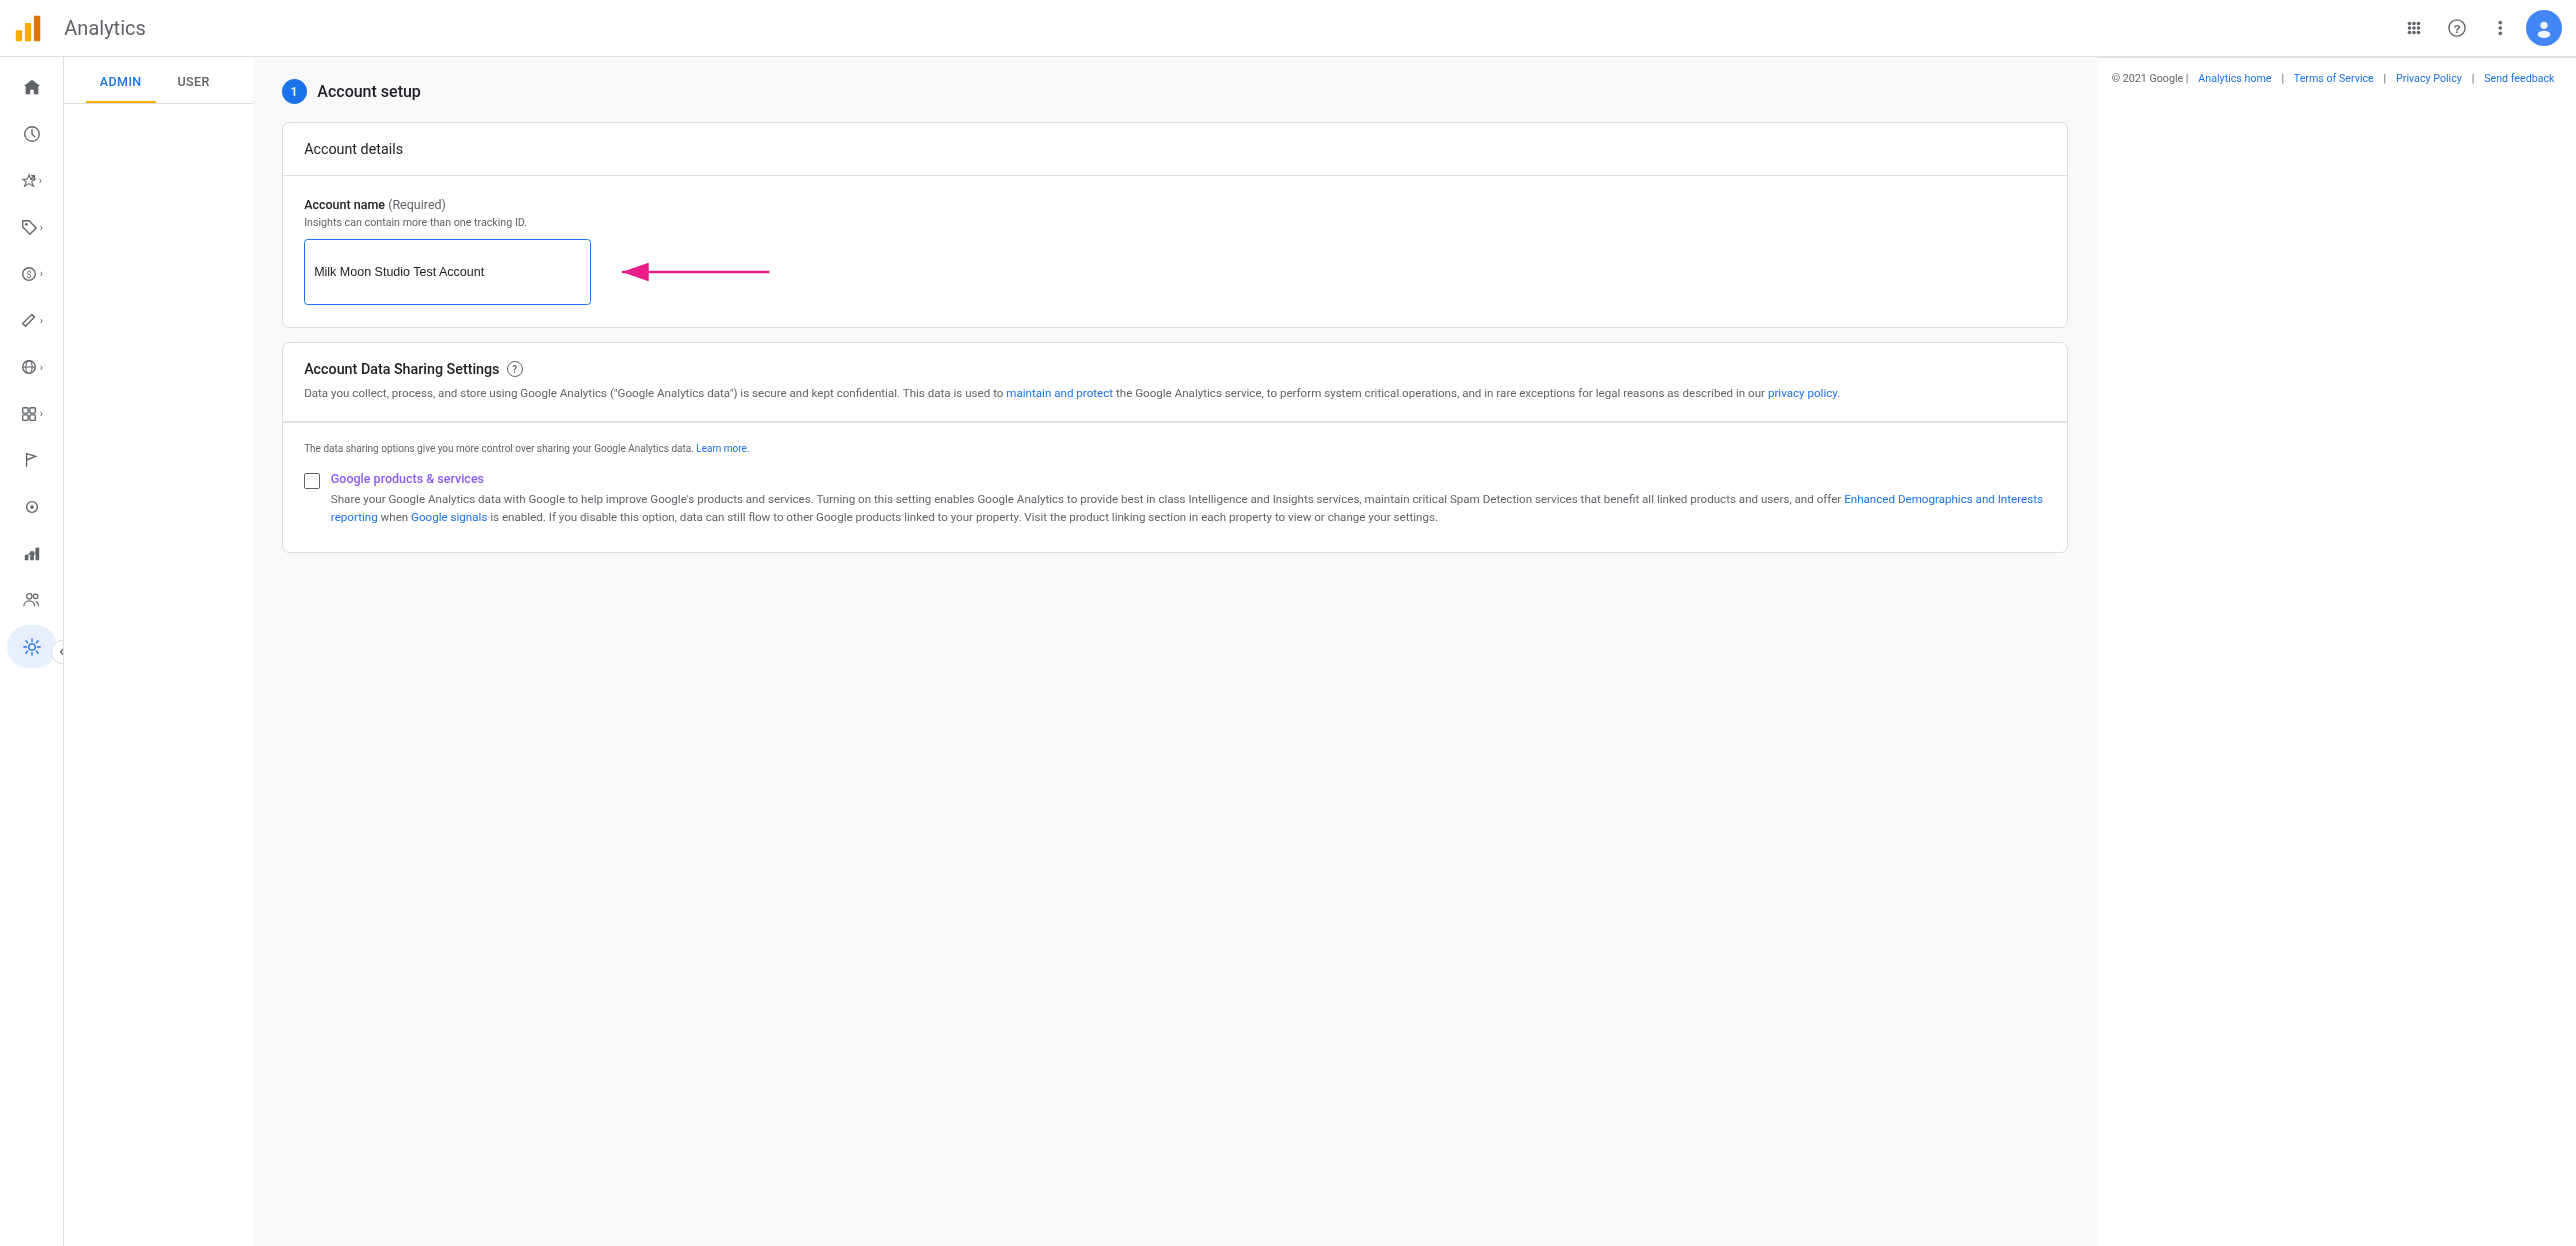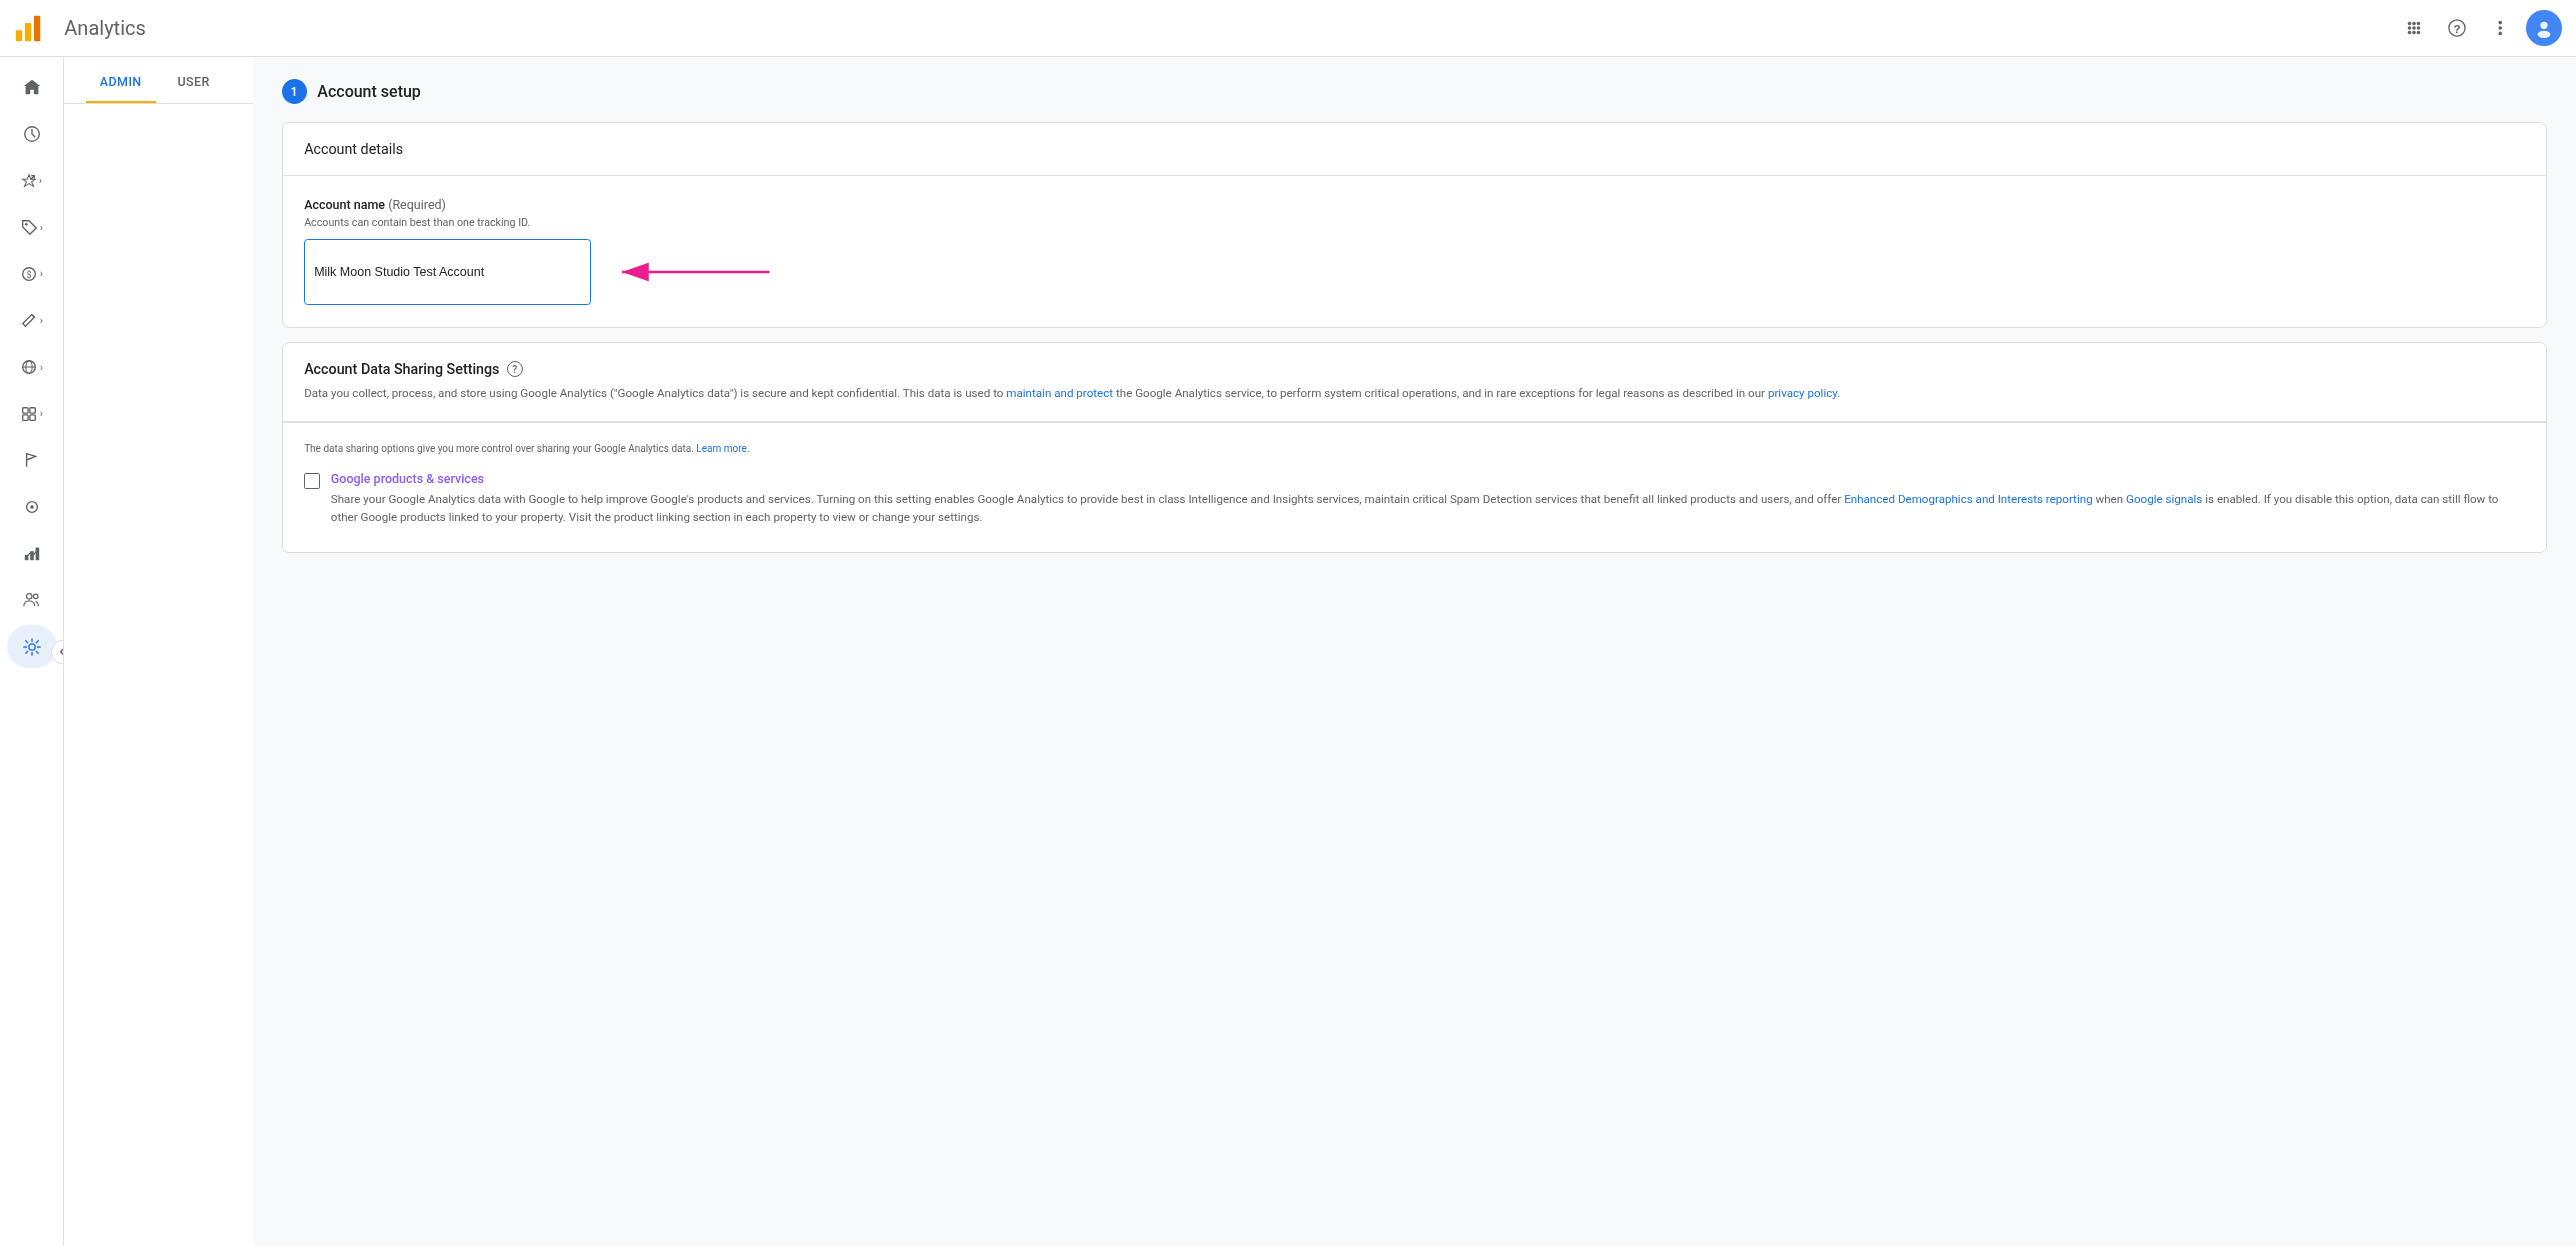--- a/index.html
+++ b/index.html
@@ -306,21 +306,21 @@
 
       <div class="card">
         <div class="card-header">
           <span class="card-header-title">Account details</span>
         </div>
         <div class="card-body">
           <div class="field-label">
             <span>Account name</span>
             <span style="color:#5f6368; font-weight:400;">(Required)</span>
           </div>
-          <div class="field-hint">Accounts can contain best than one tracking ID.</div>
+          <div class="field-hint">Insights can contain more than one tracking ID.</div>
           <div class="input-with-arrow">
             <input class="text-input" type="text" value="Milk Moon Studio Test Account" style="">
 
             <svg width="161" height="36" viewBox="0 0 180 40">
               <defs>
                 <marker id="arrowhead" markerWidth="10" markerHeight="7" refX="10" refY="3.5" orient="auto">
                   <polygon points="0 0, 10 3.5, 0 7" fill="#e91e8c"></polygon>
                 </marker>
               </defs>
               <line x1="175" y1="20" x2="10" y2="20" stroke="#e91e8c" stroke-width="3" marker-end="url(#arrowhead)"></line>
@@ -350,16 +350,27 @@
               <p class="checkbox-desc">
                 <span>Share your Google Analytics data with Google to help improve Google's products and services. Turning on this setting enables Google Analytics to provide best in class Intelligence and Insights services, maintain critical Spam Detection services that benefit all linked products and users, and offer </span><a class="link">Enhanced Demographics and Interests reporting</a><span> when </span><a class="link">Google signals</a><span> is enabled. If you disable this option, data can still flow to other Google products linked to your property. Visit the product linking section in each property to view or change your settings.</span>
               </p>
             </div>
           </div>
         </div>
       </div>
 
     </div>
 
+    <div class="page-footer">
+      <span>© 2021 Google</span>
+      <span class="footer-sep"> | </span>
+      <a class="link">Analytics home</a>
+      <span class="footer-sep"> | </span>
+      <a class="link">Terms of Service</a>
+      <span class="footer-sep"> | </span>
+      <a class="link">Privacy Policy</a>
+      <span class="footer-sep"> | </span>
+      <a class="link">Send feedback</a>
+    </div>
 
   </div>
 </div>
 
 
 </body></html>

